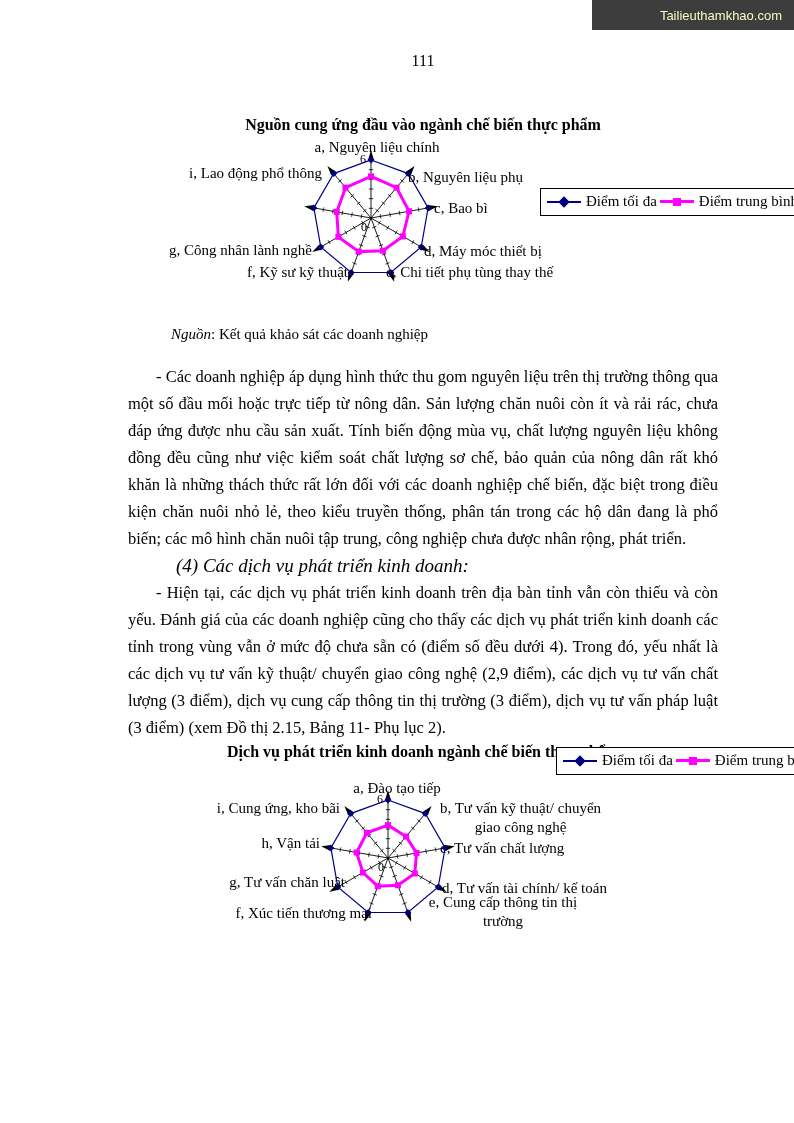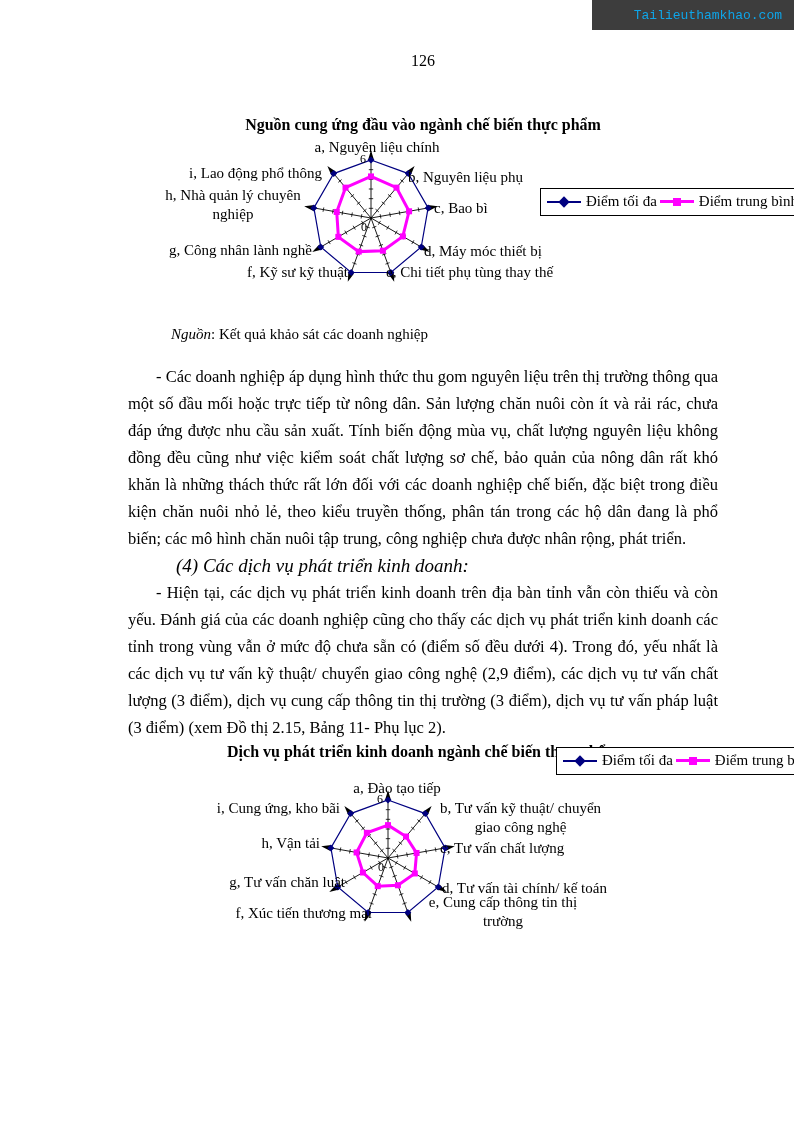--- a/index.html
+++ b/index.html
@@ -1,20 +1,20 @@
 <!DOCTYPE html>
 <html><head>
 <meta charset="utf-8">
 <style>
   html,body{margin:0;padding:0;background:#888;}
   .page{position:relative;width:794px;height:1123px;background:#fff;margin:0 auto;
         font-family:"Liberation Serif", serif;color:#000;overflow:hidden;}
   .watermark{position:absolute;top:0;right:0;width:202px;height:30px;background:#3d3d3d;
         display:flex;align-items:center;justify-content:flex-end;padding-right:12px;box-sizing:border-box;}
-  .watermark span{color:#0ea5e9;font-family:Liberation Mono, monospace;font-size:13px;}
+  .watermark span{color:#fef9c3;font-family:Liberation Sans, sans-serif;font-size:13px;}
   .pageno{text-align:center;padding-top:52px;font-size:16px;
         margin-left:128px;margin-right:76px;}
   .chart-title{font-weight:bold;font-size:16px;text-align:center;
         margin:46px 76px 0 128px;}
   .chart-title.t2{margin-top:2px;}
   .chart-area{position:relative;width:794px;}
   #area1{height:172px;}
   #area2{height:195px;}
   .chart-area svg{position:absolute;}
   #radar1{left:291px;top:4px;}
@@ -62,21 +62,21 @@
 </style>
 </head>
 <body>
 
 <div class="page">
 
   <div class="watermark">
     <span>Tailieuthamkhao.com</span>
   </div>
 
-  <div class="pageno">126</div>
+  <div class="pageno">111</div>
 
   <div class="chart-title">Nguồn cung ứng đầu vào ngành chế biến thực phẩm</div>
 
   <div class="chart-area" id="area1">
     <svg id="radar1" width="160" height="160">
         <line x1="80" y1="80" x2="80" y2="19.68" stroke="#000" stroke-width="0.9"></line>
         <polygon points="80,12.14 83,22 77,22" fill="#000"></polygon>
         <line x1="82.2" y1="70.33333333333333" x2="77.8" y2="70.33333333333333" stroke="#000" stroke-width="0.8"></line>
         <line x1="82.2" y1="60.66666666666667" x2="77.8" y2="60.66666666666667" stroke="#000" stroke-width="0.8"></line>
         <line x1="82.2" y1="51" x2="77.8" y2="51" stroke="#000" stroke-width="0.8"></line>
@@ -161,21 +161,20 @@
         <text x="75" y="25" font-size="12" text-anchor="end" font-family="&quot;Liberation Serif&quot;, serif">6</text>
         <text x="76" y="93" font-size="12" text-anchor="end" font-family="&quot;Liberation Serif&quot;, serif">0</text>
       </svg>
     <div class="clabel c1-a">a, Nguyên liệu chính</div>
     <div class="clabel c1-b">b, Nguyên liệu phụ</div>
     <div class="clabel c1-c">c, Bao bì</div>
     <div class="clabel c1-d">d, Máy móc thiết bị</div>
     <div class="clabel c1-e">e, Chi tiết phụ tùng thay thế</div>
     <div class="clabel c1-f r">f, Kỹ sư kỹ thuật</div>
     <div class="clabel c1-g r">g, Công nhân lành nghề</div>
-    <div class="clabel c1-h wrap">h, Nhà quản lý chuyên nghiệp</div>
     <div class="clabel c1-i r">i, Lao động phổ thông</div>
 
     <div class="legend" id="legend1">
       <div class="legend-row">
         <span class="lm">
             <span class="lm-line"></span>
             <span class="lm-diamond"></span>
           </span>
         <span>Điểm tối đa</span>
       </div>

